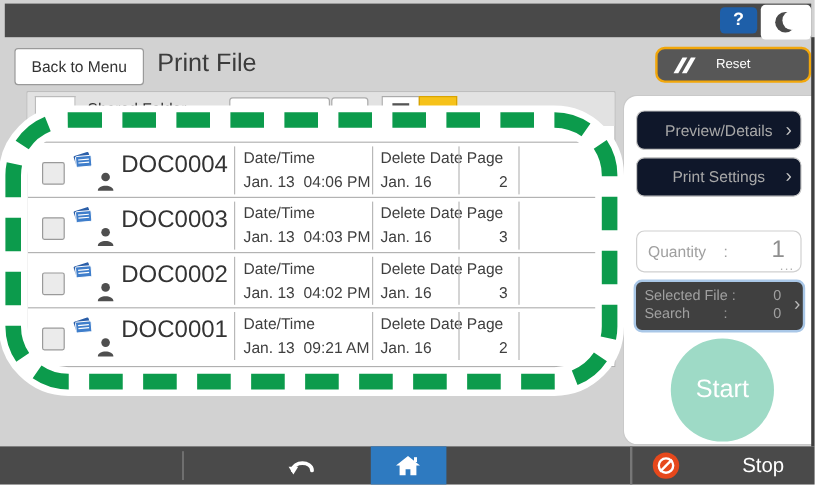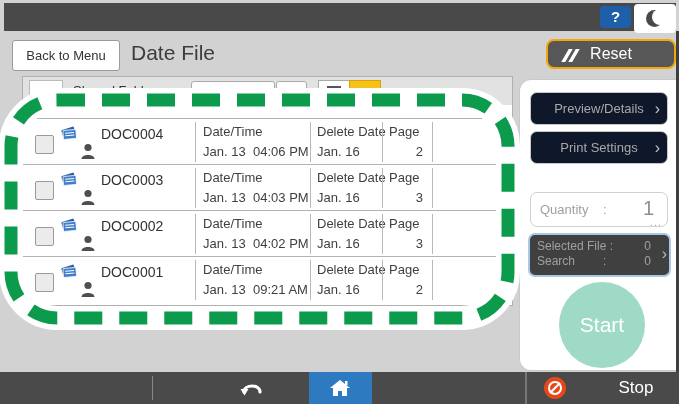--- a/index.html
+++ b/index.html
@@ -17,39 +17,39 @@
            border:1px solid #9a9a9a;border-radius:3px;font-size:13px;text-align:center;line-height:29px;color:#333;}
   .title{position:absolute;left:131px;top:41px;font-size:21px;color:#3c3c3c;}
   .searchpill{position:absolute;left:338px;top:40px;width:153px;height:27px;background:#fff;
               border:2px solid #2a6fba;border-radius:16px;}
   .searchpill svg{position:absolute;left:12px;top:5px;}
   .searchtext{position:absolute;left:0;right:0;top:0;bottom:0;text-align:center;line-height:27px;font-size:13px;color:#333;}
   .resetbtn{position:absolute;left:546px;top:39px;width:126px;height:26px;background:#575757;
             border:2px solid #f2a70a;border-radius:8px;}
   .resetbtn .slashwrap{position:absolute;left:17px;top:7px;}
   .slash{display:inline-block;width:3.5px;height:13px;background:#fff;transform:skewX(-30deg);margin-right:3px;}
-  .resetlabel{position:absolute;left:0;right:0;text-align:center;line-height:26px;color:#fff;font-size:16px;}
+  .resetlabel{position:absolute;left:0;right:0;text-align:center;line-height:26px;color:#fff;font-size:11px;}
   
   .panel{position:absolute;left:22px;top:76px;width:489px;height:228px;background:#fff;border:1px solid #b0b0b0;}
   .ptoolbar{position:absolute;left:0;top:0;width:489px;height:28px;background:#e2e2e2;}
   .ttab{position:absolute;left:6px;top:3px;width:32px;height:24px;background:#fff;border:1px solid #bbb;border-bottom:none;}
   .tlabel{position:absolute;left:50px;top:6px;font-size:13px;color:#333;}
   .tdrop{position:absolute;left:168px;top:4px;width:82px;height:21px;background:#fff;border:1px solid #aaa;border-radius:3px;}
   .tbox{position:absolute;left:253px;top:4px;width:29px;height:21px;background:#fff;border:1px solid #aaa;border-radius:3px;}
   .tview{position:absolute;top:3px;width:30px;height:23px;border:1px solid #aaa;background:#fff;}
   .tview.list{left:295px;}
   .tview.grid{left:326px;background:#f6c21a;border-color:#d9a400;}
   .bars{position:absolute;left:8px;top:5px;width:14px;height:12px;
         background:repeating-linear-gradient(#555 0 2px,transparent 2px 5px);}
   
   .frow{position:absolute;left:0;width:489px;height:46px;border-top:1px solid #b3b3b3;background:#fff;}
   .cb{position:absolute;left:12px;top:16px;width:17px;height:17px;background:#ebebeb;border:1px solid #9a9a9a;border-radius:2px;}
   .docicon{position:absolute;left:36px;top:3px;width:20px;height:20px;}
   .usericon{position:absolute;left:58px;top:24px;width:14px;height:17px;}
-  .fname{position:absolute;left:78px;top:7px;font-size:14px;color:#333;}
+  .fname{position:absolute;left:78px;top:7px;font-size:20px;color:#333;}
   .vdiv{position:absolute;top:3px;height:40px;width:1px;background:#b8b8b8;}
   .d1{left:172px;} .d2{left:287px;} .d3{left:359px;} .d4{left:409px;}
   .lbl{position:absolute;top:5px;font-size:13px;color:#3f3f3f;}
   .val{position:absolute;top:25px;font-size:13px;color:#3f3f3f;}
   .l-dt{left:180px;} .v-date{left:180px;} .v-time{left:230px;}
   .l-dd{left:294px;} .v-dd{left:294px;}
   .l-pg{left:366px;} .v-pg{left:360px;width:40px;text-align:right;}
   
   .sidepanel{position:absolute;left:519px;top:79px;width:157px;height:290px;background:#fff;
              border:1px solid #c9c9c9;border-right:none;border-radius:12px 0 0 12px;}
@@ -95,21 +95,21 @@
 
 <div id="screen">
 
   <div class="topbar"></div>
   <div class="helpbtn">?</div>
   <div class="moonbtn">
     <span class="crescent"></span>
   </div>
 
   <div class="backbtn">Back to Menu</div>
-  <div class="title">Date File</div>
+  <div class="title">Print File</div>
   <div class="resetbtn">
     <span class="slashwrap"><span class="slash"></span><span class="slash"></span></span>
     <span class="resetlabel">Reset</span>
   </div>
 
   <div class="panel">
     <div class="ptoolbar">
       <span class="ttab"></span>
       <span class="tlabel">Shared Folder</span>
       <span class="tdrop"></span>

